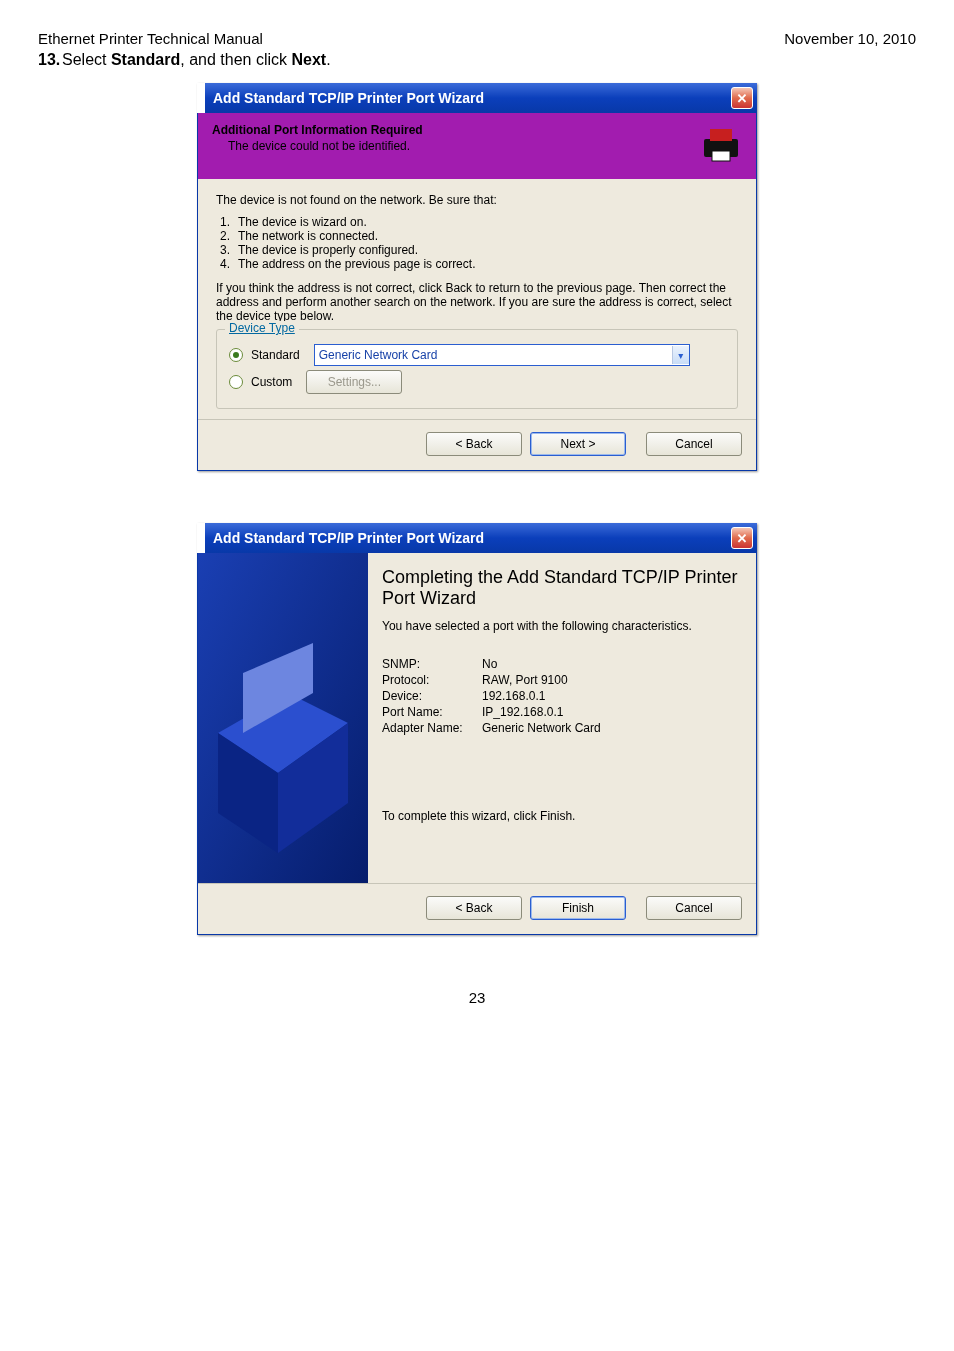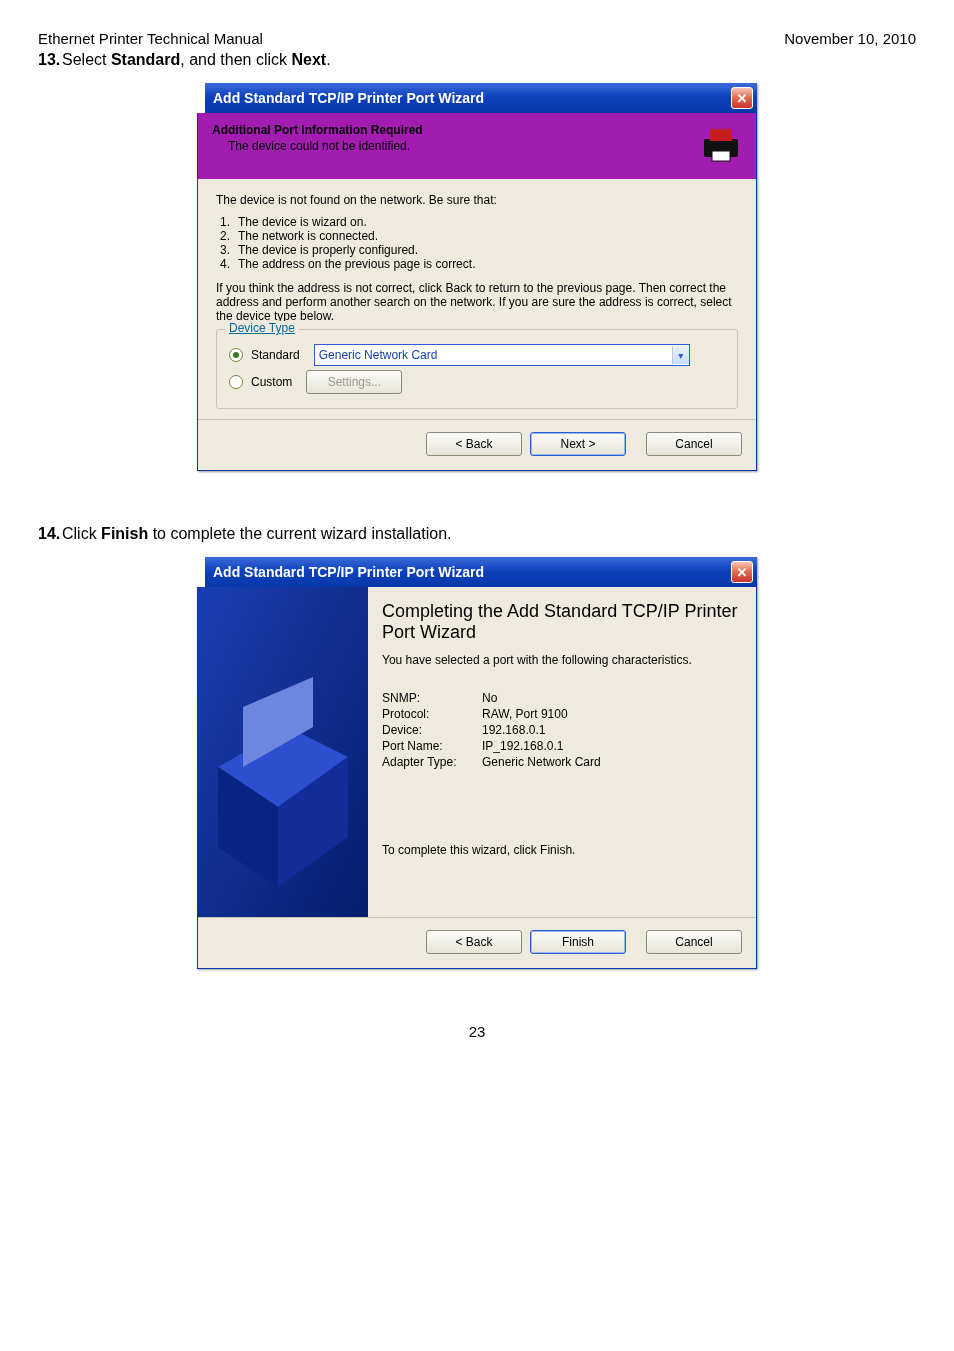--- a/index.html
+++ b/index.html
@@ -264,23 +264,20 @@
           <div class="btn">&lt; Back</div>
           <div class="btn default">Next &gt;</div>
           <div class="btn" style="margin-left:12px;">Cancel</div>
         </div>
       </div>
     </div>
   </div>
 
   <div style="height:26px;"></div>
 
-  <div class="step-line">
-    <span class="num">14.</span><span>Click </span><b>Finish</b><span> to complete the current wizard installation.</span>
-  </div>
 
   <div class="dialog-wrap">
     <div class="dialog">
       <div class="titlebar">
         <span>Add Standard TCP/IP Printer Port Wizard</span>
         <div class="closebtn">
           <span>✕</span>
         </div>
       </div>
       <div class="dlg-body">
@@ -323,21 +320,21 @@
               </div>
             <div class="kv">
                 <div class="k">Device:</div>
                 <div>192.168.0.1</div>
               </div>
             <div class="kv">
                 <div class="k">Port Name:</div>
                 <div>IP_192.168.0.1</div>
               </div>
             <div class="kv">
-                <div class="k">Adapter Type:</div>
+                <div class="k">Adapter Name:</div>
                 <div>Generic Network Card</div>
               </div>
             <div style="height:72px;"></div>
             <div>To complete this wizard, click Finish.</div>
           </div>
         </div>
         <div class="hr"></div>
         <div class="button-row">
           <div class="btn">&lt; Back</div>
           <div class="btn default">Finish</div>

